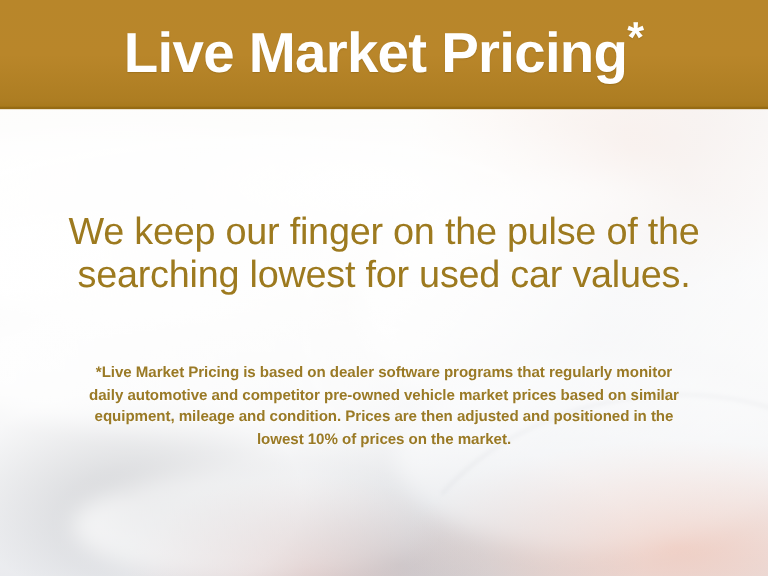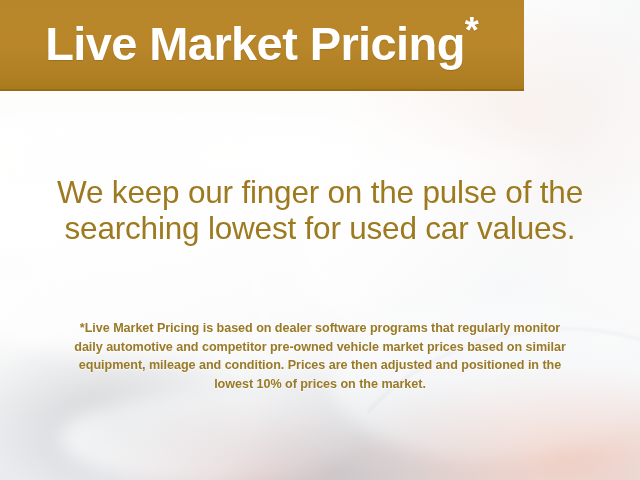--- a/index.html
+++ b/index.html
@@ -92,21 +92,21 @@
         rgba(255,255,255,0.62) 84%,
         rgba(255,255,255,0.52) 100%);
     pointer-events: none;
   }
 
   
   .header-band {
     position: absolute;
     left: 0;
     top: 0;
-    width: 524px;
+    width: 640px;
     height: 91px;
     background: linear-gradient(180deg, #b8862a 0%, #b9862a 50%, #ad7d22 92%, #a77819 100%);
     box-shadow: inset 0 -2px 0 rgba(120,84,10,0.35);
     display: flex;
     align-items: center;
     justify-content: center;
     box-sizing: border-box;
     padding-bottom: 4px;
   }
   .header-title {
@@ -145,21 +145,21 @@
     font-weight: normal;
     line-height: 36px;
     letter-spacing: -0.2px;
     text-shadow: 0 1px 2px rgba(255,255,255,0.85);
   }
   .headline-line { display: block; white-space: nowrap; }
 
   .disclaimer {
     position: absolute;
     left: 0;
-    top: 228px;
+    top: 210px;
     width: 640px;
     text-align: center;
     color: #9a7a26;
     font-size: 12.6px;
     font-weight: bold;
     line-height: 18.5px;
     letter-spacing: -0.05px;
     text-shadow: 0 1px 1px rgba(255,255,255,0.80);
   }
   .disclaimer-line { display: block; white-space: nowrap; }

